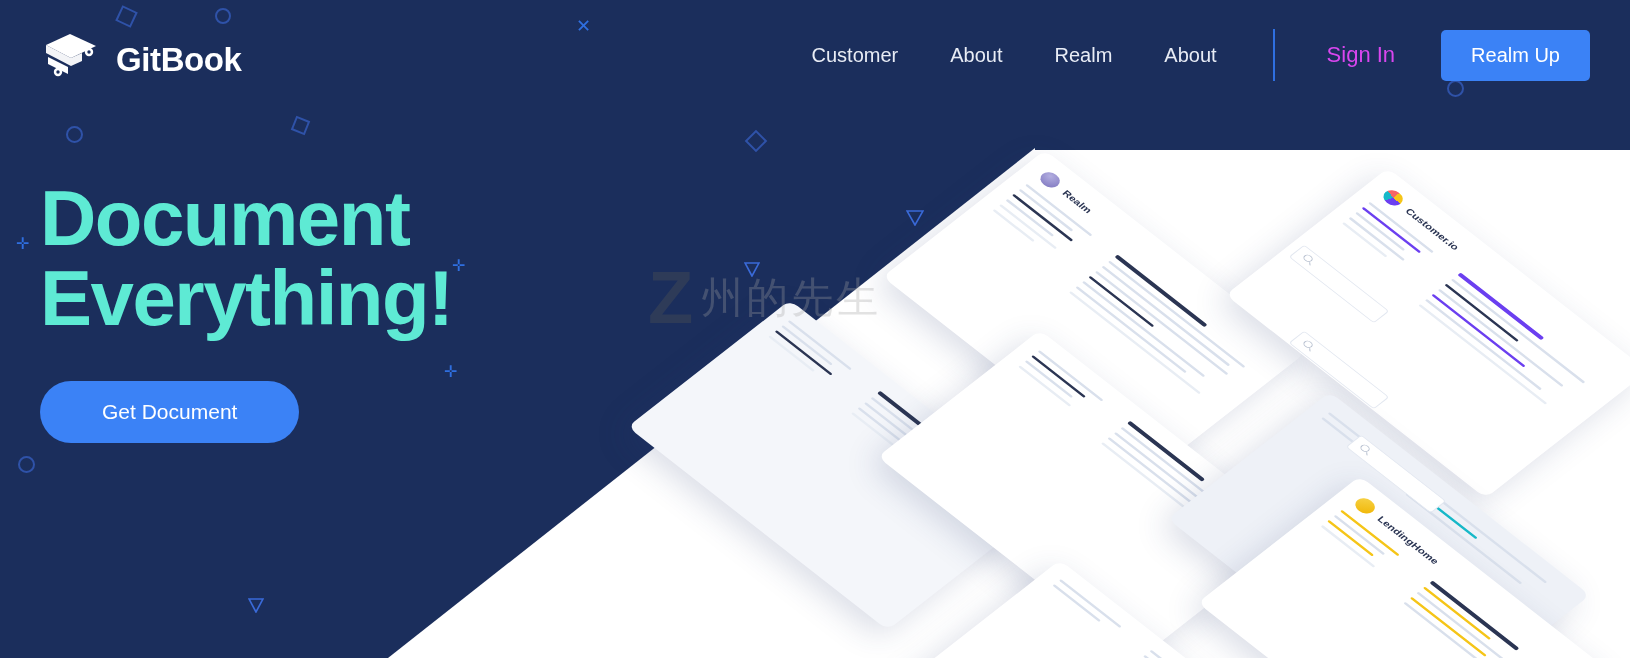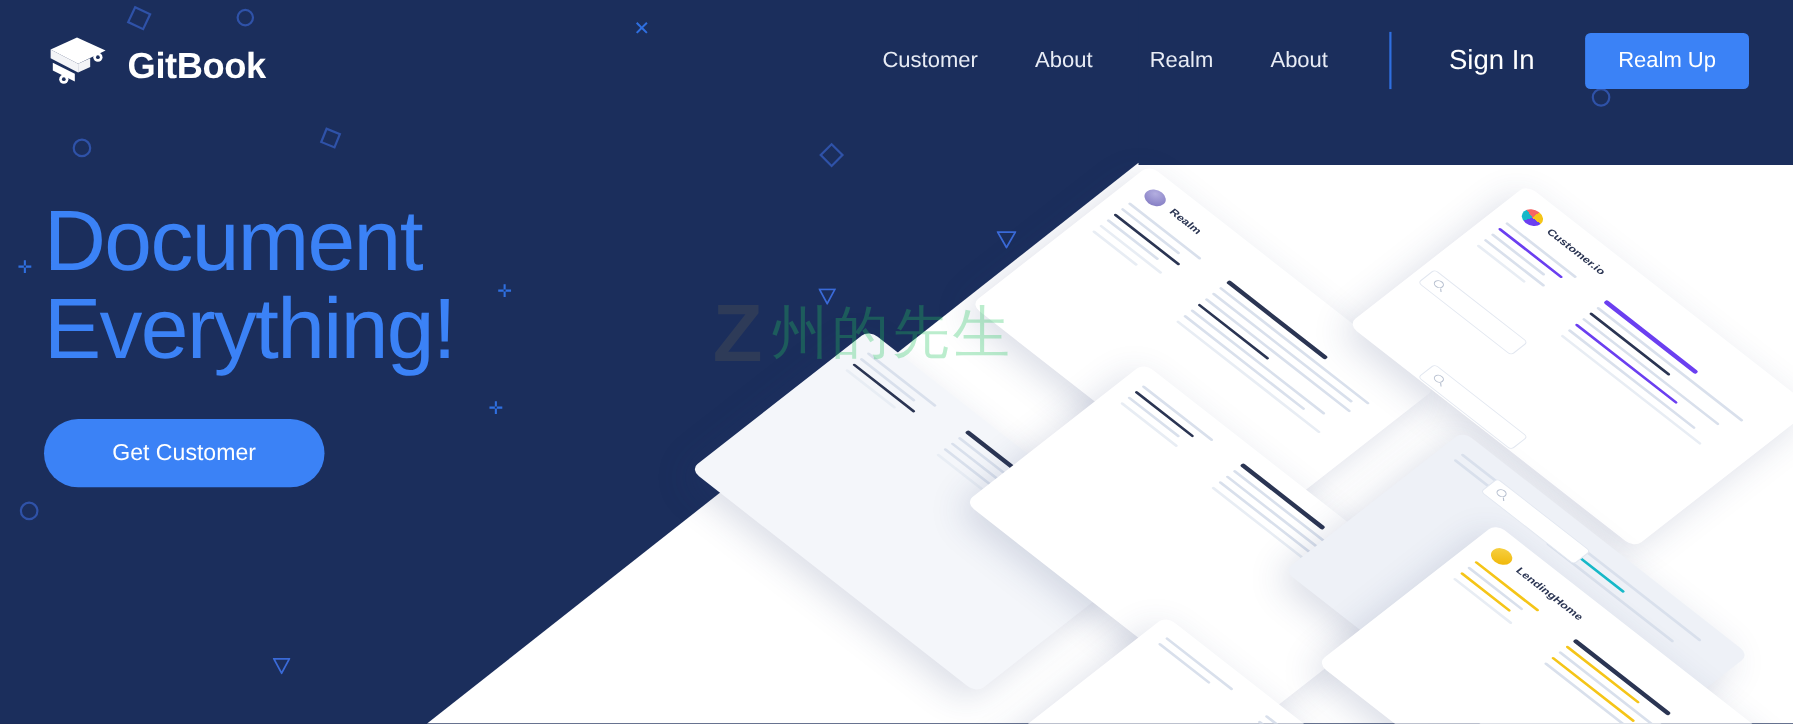--- a/index.html
+++ b/index.html
@@ -85,22 +85,22 @@
     padding:0 26px;
     white-space:nowrap;
     cursor:pointer;
   }
   .nav-div {
     width:2px; height:52px;
     background:#2f6fe0;
     margin:0 24px 0 30px;
   }
   .signin {
-    color:#ffffff;
-    font-size:25px;
+    color:#d946ef;
+    font-size:22px;
     text-decoration:none;
     padding:0 28px;
     white-space:nowrap;
     cursor:pointer;
   }
   .signup {
     background:#3b82f6;
     color:#ffffff;
     font-size:20px;
     border:none;
@@ -113,24 +113,24 @@
   }
 
   
   .hero {
     position:absolute;
     top:178px; left:40px;
     width:540px;
     z-index:7;
   }
   .hero-title {
-    color:#3b82f6;
+    color:#5eead4;
     font-size:78px;
     line-height:1.03;
-    font-weight:normal;
+    font-weight:bold;
     letter-spacing:-1.5px;
     white-space:pre-line;
   }
   .hero-sub {
     color:#e4e9f3;
     font-size:29px;
     line-height:1.38;
     margin-top:34px;
     width:460px;
   }
@@ -224,22 +224,22 @@
   }
   .wm-row { display:flex; align-items:center; gap:8px; }
   .wm-z {
     font-size:74px;
     font-weight:bold;
     color:#5a5a52;
     line-height:0.82;
     font-family:"Liberation Sans", sans-serif;
   }
   .wm-cn {
-    font-size:52px;
-    color:#22c55e;
+    font-size:42px;
+    color:#a3a3a3;
     letter-spacing:3px;
     font-family:Liberation Serif, serif;
   }
   .wm-dom {
     font-size:26px;
     color:#4a5268;
     letter-spacing:5px;
     margin-top:-6px;
     margin-left:10px;
     font-family:"Liberation Sans", sans-serif;
@@ -465,16 +465,16 @@
       </div>
       <div class="nav-div"></div>
       <a class="signin">Sign In</a>
       <button class="signup">Realm Up</button>
     </div>
   </div>
 
   <div class="hero">
     <h1 class="hero-title">Document
 Everything!</h1>
-    <button class="cta">Get Customer</button>
+    <button class="cta">Get Document</button>
   </div>
 
 </div>
 
 </body></html>

